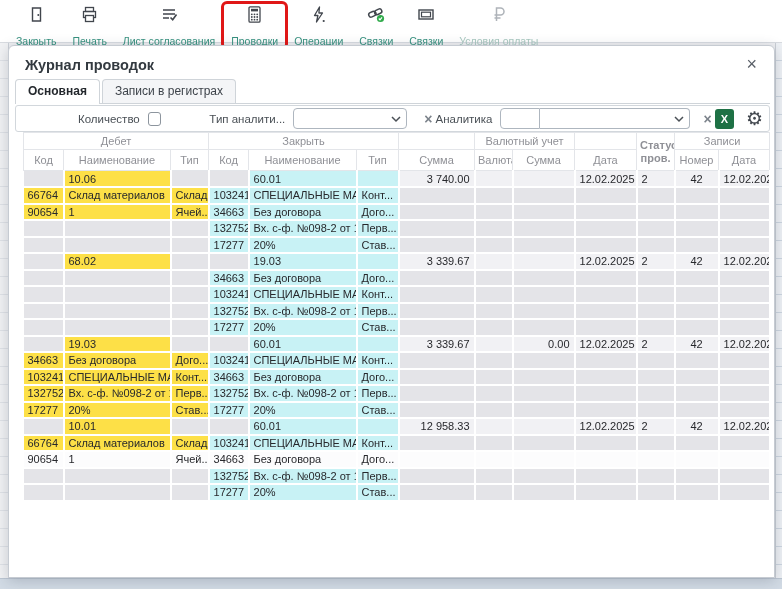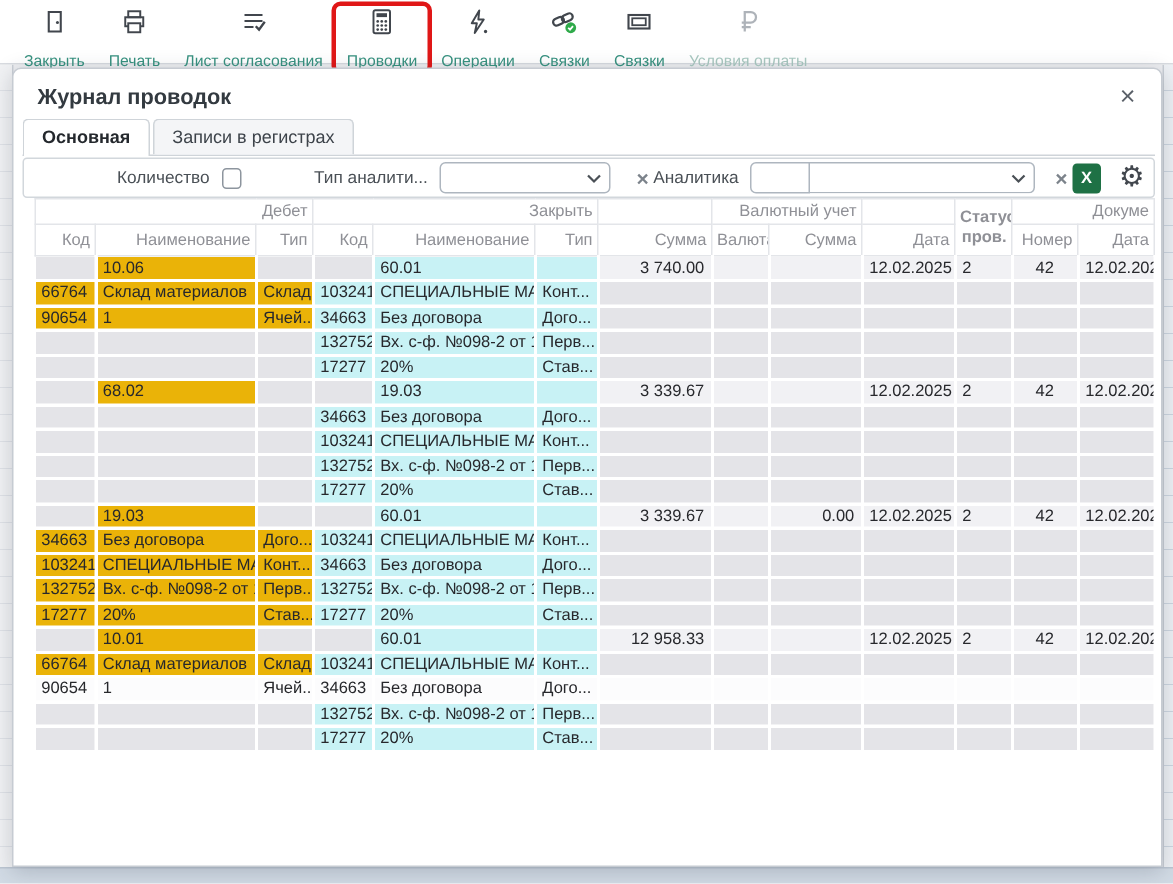--- a/index.html
+++ b/index.html
@@ -58,26 +58,26 @@
   .combo .part2 { position:relative; width:150px; border:1px solid #aeb6bf; border-left:none;
     border-radius:0 4px 4px 0; background:#fff; cursor:pointer; }
   .excel-btn { width:20px; height:20px; background:#1e7145; border-radius:3px; color:#fff;
     font-size:11px; font-weight:700; display:flex; align-items:center; justify-content:center; cursor:pointer; }
   .gear { font-size:19px; color:#42474e; cursor:pointer; line-height:20px; }
 
   
   .grid-wrap { position:absolute; left:14px; top:86px; width:746px; }
   table.grid { border-collapse:collapse; table-layout:fixed; width:746px; font-size:11px; }
   .grid th { font-weight:400; color:#8f9096; background:#fff; border:1px solid #e3e5e9;
-    padding:2px 3px; text-align:right; white-space:nowrap; overflow:hidden; }
+    padding:2px 3px; text-align:center; white-space:nowrap; overflow:hidden; }
   .grid thead tr.grp th { height:17px; font-size:11px; }
   .grid thead tr.sub th { height:21px; }
   .grid td { height:16.5px; padding:1px 4px; white-space:nowrap; overflow:hidden;
     border-right:2px solid #fff; border-bottom:2px solid #fff; color:#27282c; }
-  td.cy { background:#eab308; }
+  td.cy { background:#fde047; }
   td.cc { background:#c8f2f5; }
   td.cg { background:#e4e4e8; }
   td.cl { background:#f1f1f4; }
   td.cw { background:#fcfcfd; }
   .grid td:nth-child(7), .grid td:nth-child(9), .grid td:nth-child(10), .grid td:nth-child(13) { text-align:right; }
   .grid td:nth-child(12) { text-align:center; }
   .grid td:nth-child(11) { text-align:left; }
 </style>
 </head>
 <body>
@@ -230,21 +230,21 @@
             <col style="width:51px">
         </colgroup>
         <thead>
           <tr class="grp">
             <th colspan="3">Дебет</th>
             <th colspan="3">Закрыть</th>
             <th></th>
             <th colspan="2">Валютный учет</th>
             <th></th>
             <th rowspan="2" style="white-space:normal; line-height:1.15;font-weight:bold;">Статус пров.</th>
-            <th colspan="2">Докуме</th>
+            <th colspan="2">Записи</th>
           </tr>
           <tr class="sub">
             <th>Код</th>
             <th>Наименование</th>
             <th>Тип</th>
             <th>Код</th>
             <th>Наименование</th>
             <th>Тип</th>
             <th>Сумма</th>
             <th>Валюта</th>

